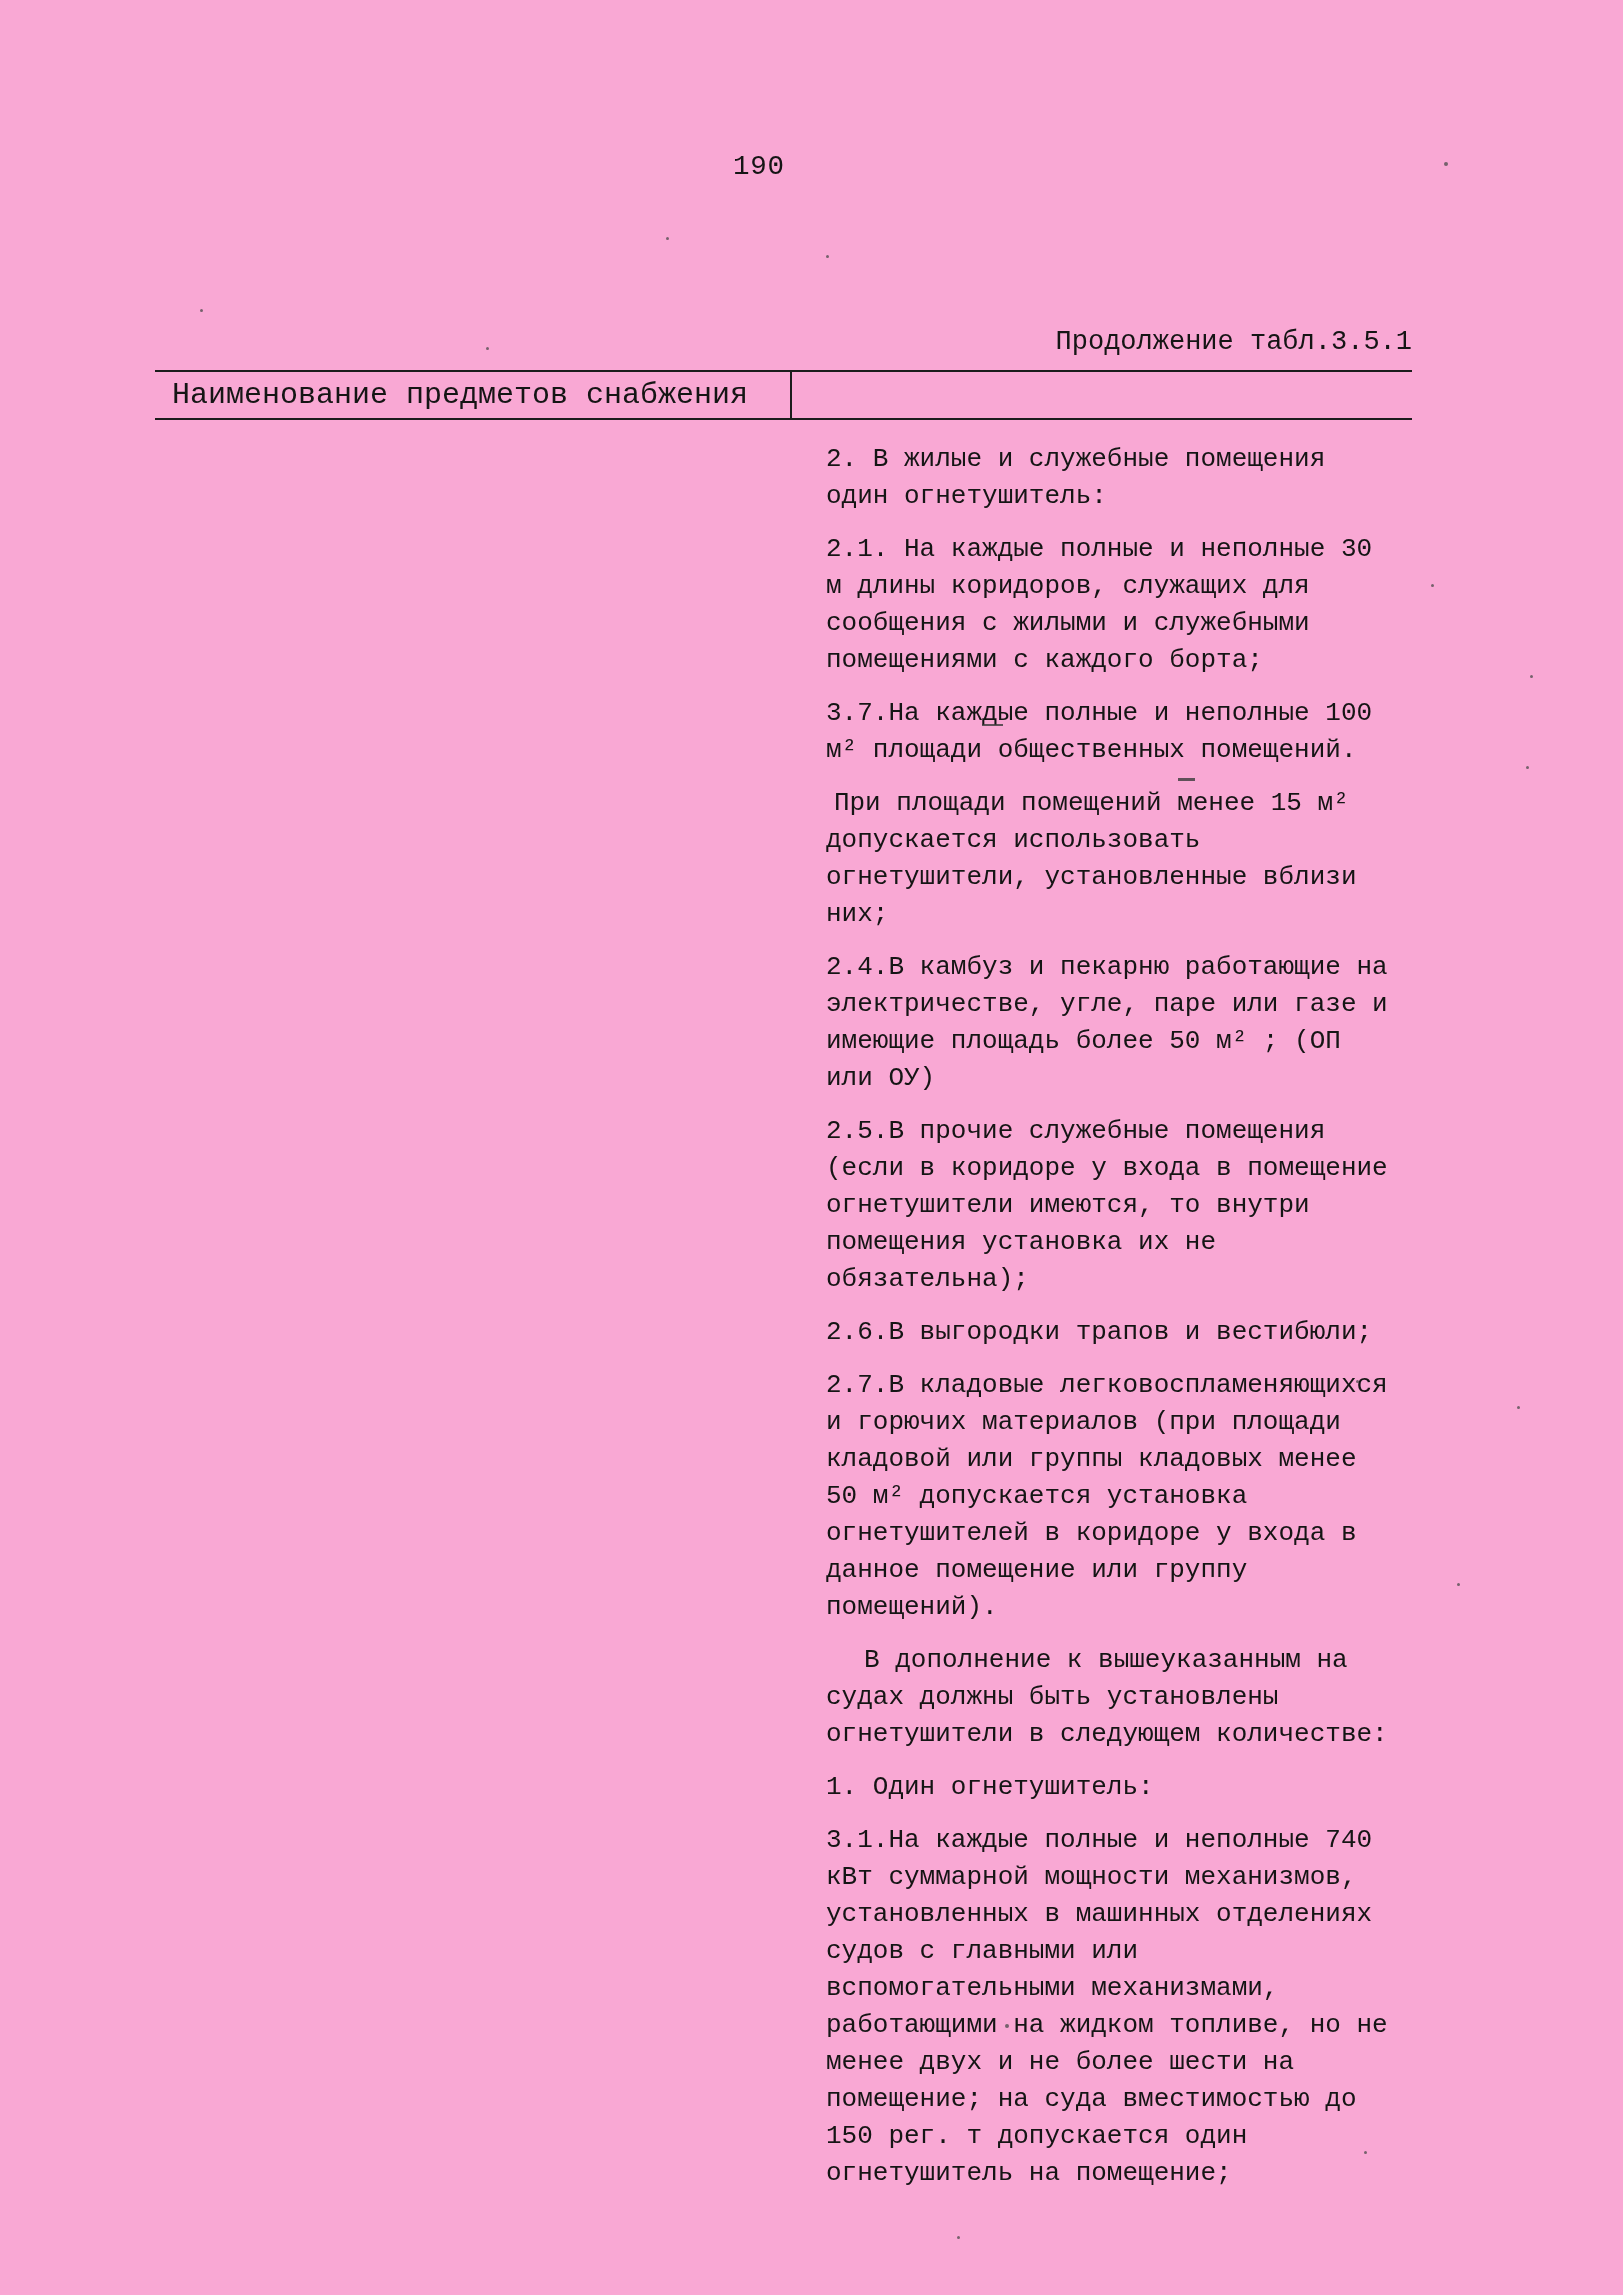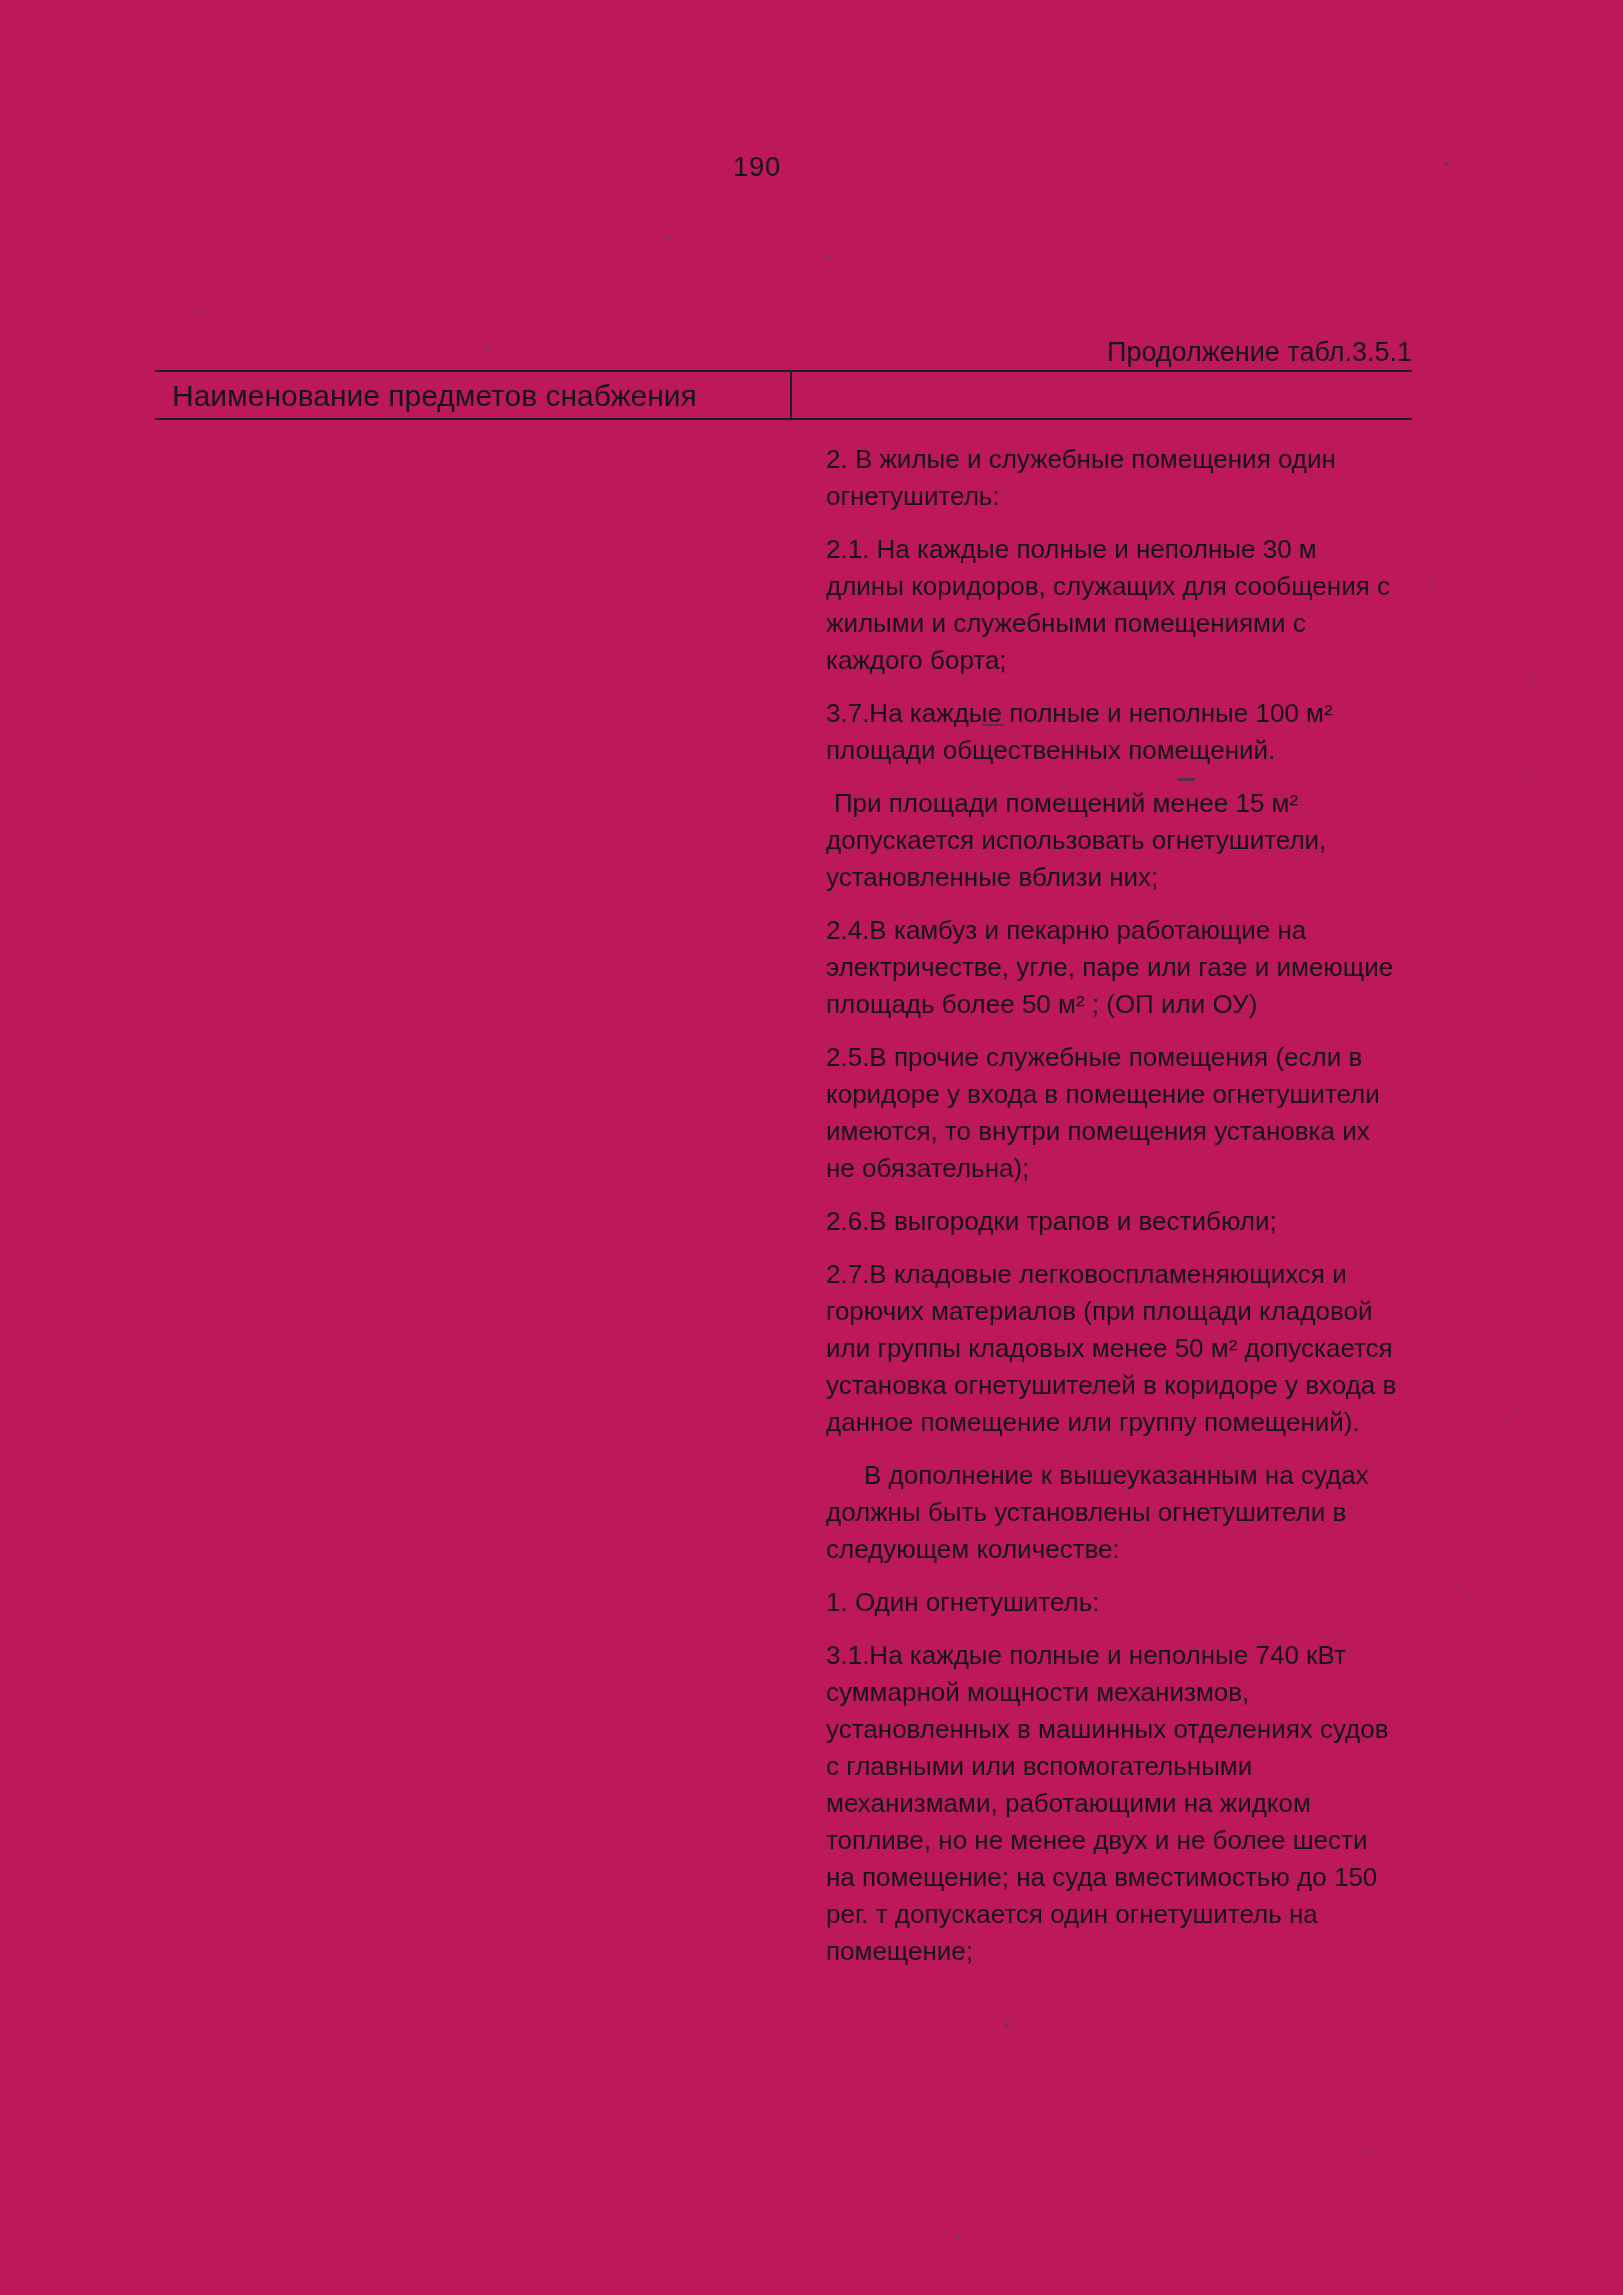--- a/index.html
+++ b/index.html
@@ -4,35 +4,35 @@
 <style>
   html, body {
     margin: 0;
     padding: 0;
     background: #ffffff;
   }
   .page {
     position: relative;
     width: 1623px;
     height: 2295px;
-    background: #be185d;
-    font-family: Liberation Sans, sans-serif;
+    background: #f9a8d4;
+    font-family: Liberation Mono, monospace;
     color: #151515;
     overflow: hidden;
   }
   .page-number {
     position: absolute;
     top: 151px;
     left: 733px;
     font-size: 27.5px;
     letter-spacing: 0.7px;
   }
   .continuation {
     position: absolute;
-    top: 337px;
+    top: 327px;
     right: 211px;
     font-size: 27px;
   }
   .table-frame {
     position: absolute;
     left: 155px;
     top: 370px;
     width: 1257px;
   }
   .header-row {

